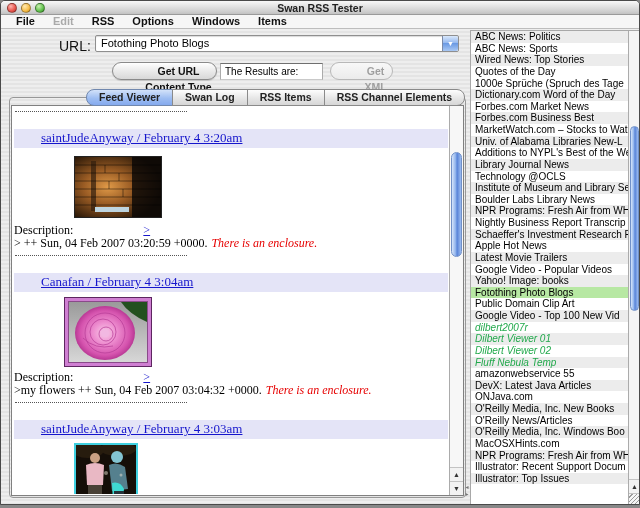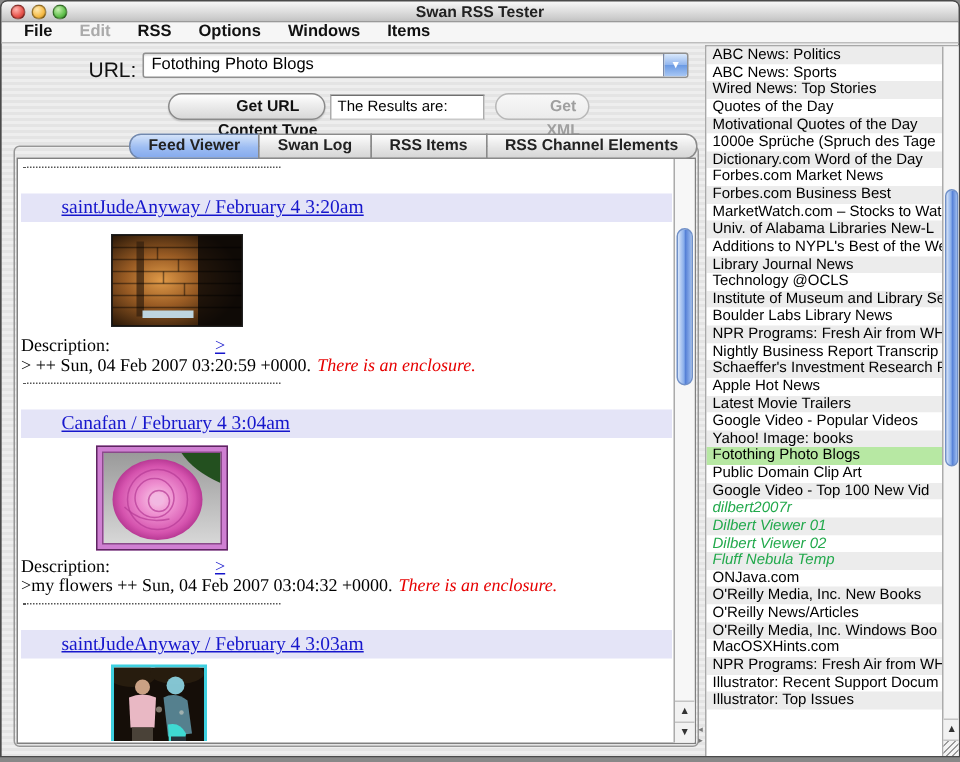--- a/index.html
+++ b/index.html
@@ -263,21 +263,20 @@
       <div class="sarrow" style="bottom:0;">▼</div>
     </div>
   </div>
 
   <div class="sidebar">
     <div class="slist">
         <div class="srow alt">ABC News: Politics</div>
         <div class="srow">ABC News: Sports</div>
         <div class="srow alt">Wired News: Top Stories</div>
         <div class="srow">Quotes of the Day</div>
-        <div class="srow alt">Motivational Quotes of the Day</div>
         <div class="srow">1000e Sprüche (Spruch des Tage</div>
         <div class="srow alt">Dictionary.com Word of the Day</div>
         <div class="srow">Forbes.com Market News</div>
         <div class="srow alt">Forbes.com Business Best</div>
         <div class="srow">MarketWatch.com – Stocks to Wat</div>
         <div class="srow alt">Univ. of Alabama Libraries New-L</div>
         <div class="srow">Additions to NYPL's Best of the We</div>
         <div class="srow alt">Library Journal News</div>
         <div class="srow">Technology @OCLS</div>
         <div class="srow alt">Institute of Museum and Library Se</div>
@@ -289,20 +288,22 @@
         <div class="srow alt">Latest Movie Trailers</div>
         <div class="srow">Google Video - Popular Videos</div>
         <div class="srow alt">Yahoo! Image: books</div>
         <div class="srow alt selected">Fotothing Photo Blogs</div>
         <div class="srow">Public Domain Clip Art</div>
         <div class="srow alt">Google Video - Top 100 New Vid</div>
         <div class="srow green">dilbert2007r</div>
         <div class="srow alt green">Dilbert Viewer 01</div>
         <div class="srow green">Dilbert Viewer 02</div>
         <div class="srow alt green">Fluff Nebula Temp</div>
+        <div class="srow">amazonwebservice 55</div>
+        <div class="srow alt">DevX: Latest Java Articles</div>
         <div class="srow">ONJava.com</div>
         <div class="srow alt">O'Reilly Media, Inc. New Books</div>
         <div class="srow">O'Reilly News/Articles</div>
         <div class="srow alt">O'Reilly Media, Inc. Windows Boo</div>
         <div class="srow">MacOSXHints.com</div>
         <div class="srow alt">NPR Programs: Fresh Air from WH</div>
         <div class="srow">Illustrator: Recent Support Docum</div>
         <div class="srow alt">Illustrator: Top Issues</div>
       </div>
     <div class="sscroll">

